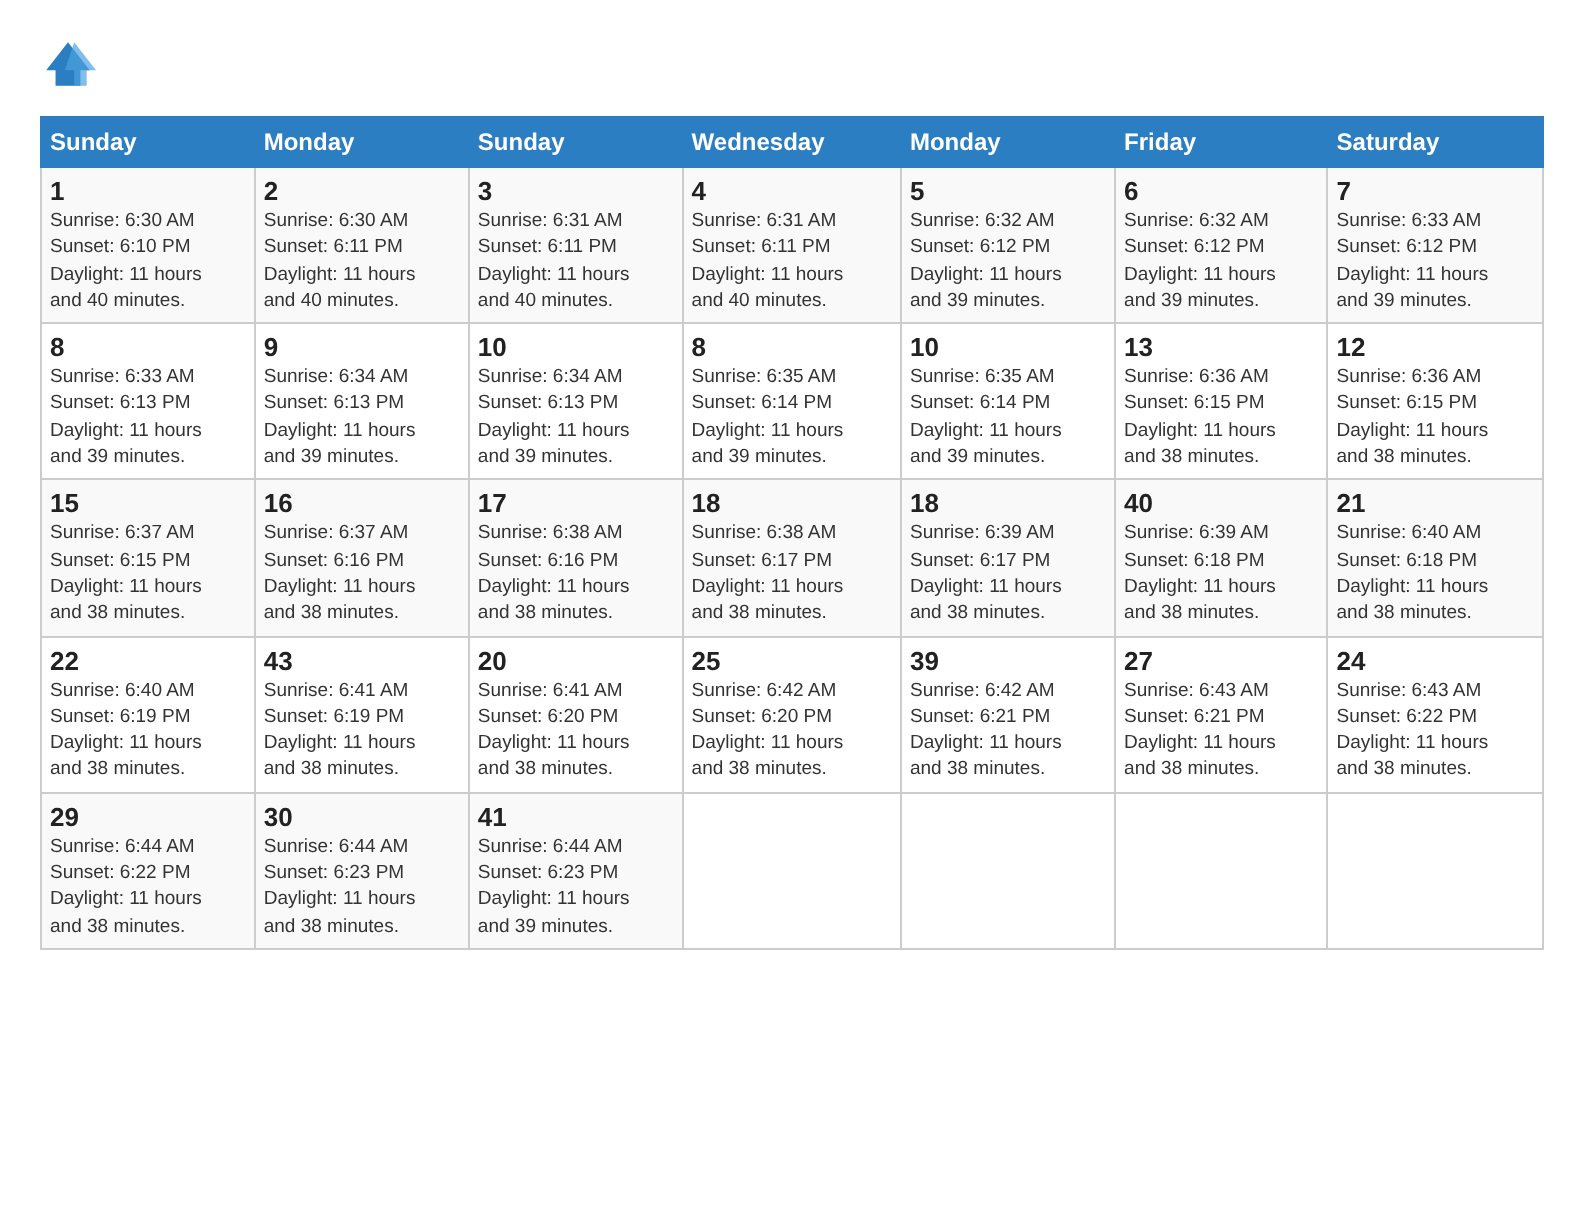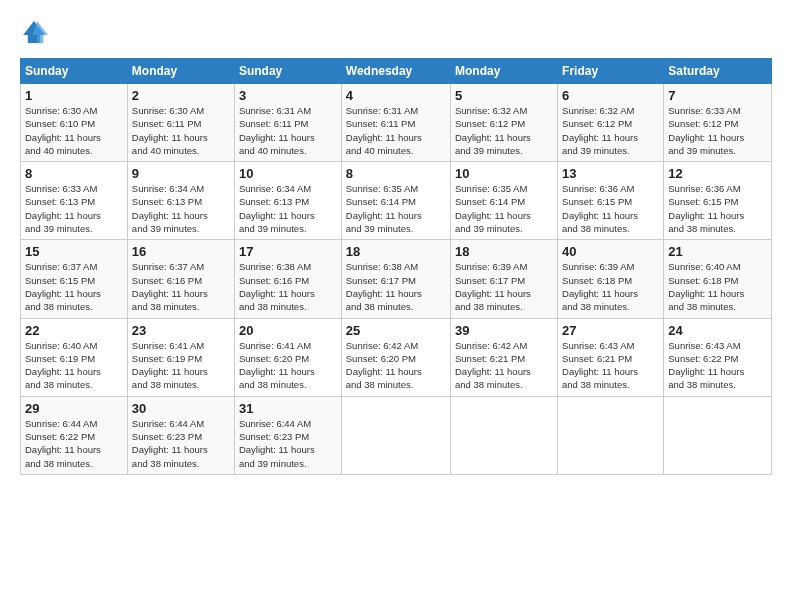--- a/index.html
+++ b/index.html
@@ -216,21 +216,21 @@
             <span class="day-num">21</span>
             <div class="day-info">Sunrise: 6:40 AM<br>Sunset: 6:18 PM<br>Daylight: 11 hours<br>and 38 minutes.</div>
           </td>
         </tr>
         <tr>
           <td>
             <span class="day-num">22</span>
             <div class="day-info">Sunrise: 6:40 AM<br>Sunset: 6:19 PM<br>Daylight: 11 hours<br>and 38 minutes.</div>
           </td>
           <td>
-            <span class="day-num">23</span>
+            <span class="day-num">43</span>
             <div class="day-info">Sunrise: 6:41 AM<br>Sunset: 6:19 PM<br>Daylight: 11 hours<br>and 38 minutes.</div>
           </td>
           <td>
             <span class="day-num">20</span>
             <div class="day-info">Sunrise: 6:41 AM<br>Sunset: 6:20 PM<br>Daylight: 11 hours<br>and 38 minutes.</div>
           </td>
           <td>
             <span class="day-num">25</span>
             <div class="day-info">Sunrise: 6:42 AM<br>Sunset: 6:20 PM<br>Daylight: 11 hours<br>and 38 minutes.</div>
           </td>
@@ -250,21 +250,21 @@
         <tr>
           <td>
             <span class="day-num">29</span>
             <div class="day-info">Sunrise: 6:44 AM<br>Sunset: 6:22 PM<br>Daylight: 11 hours<br>and 38 minutes.</div>
           </td>
           <td>
             <span class="day-num">30</span>
             <div class="day-info">Sunrise: 6:44 AM<br>Sunset: 6:23 PM<br>Daylight: 11 hours<br>and 38 minutes.</div>
           </td>
           <td>
-            <span class="day-num">31</span>
+            <span class="day-num">41</span>
             <div class="day-info">Sunrise: 6:44 AM<br>Sunset: 6:23 PM<br>Daylight: 11 hours<br>and 39 minutes.</div>
           </td>
           <td class="empty"></td>
           <td class="empty"></td>
           <td class="empty"></td>
           <td class="empty"></td>
         </tr>
       </tbody>
   </table>
 </div>

